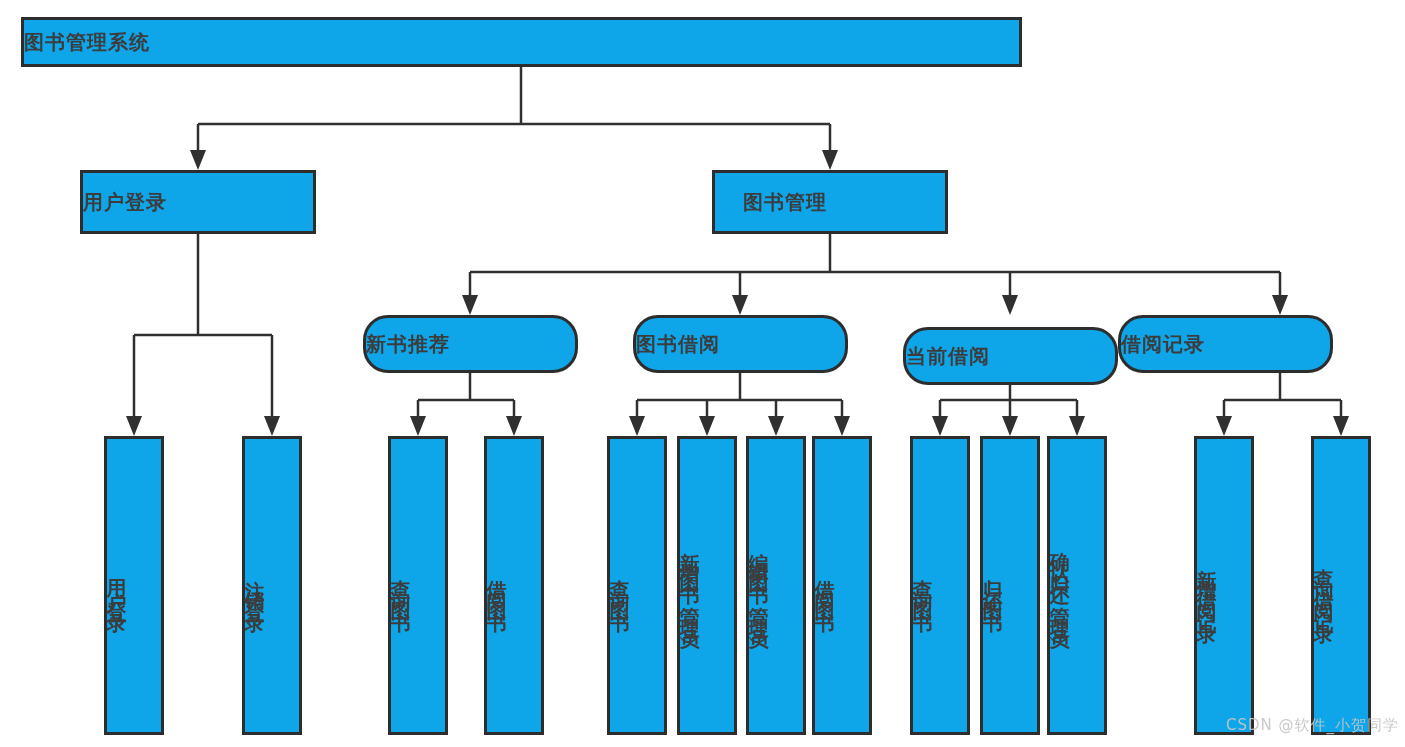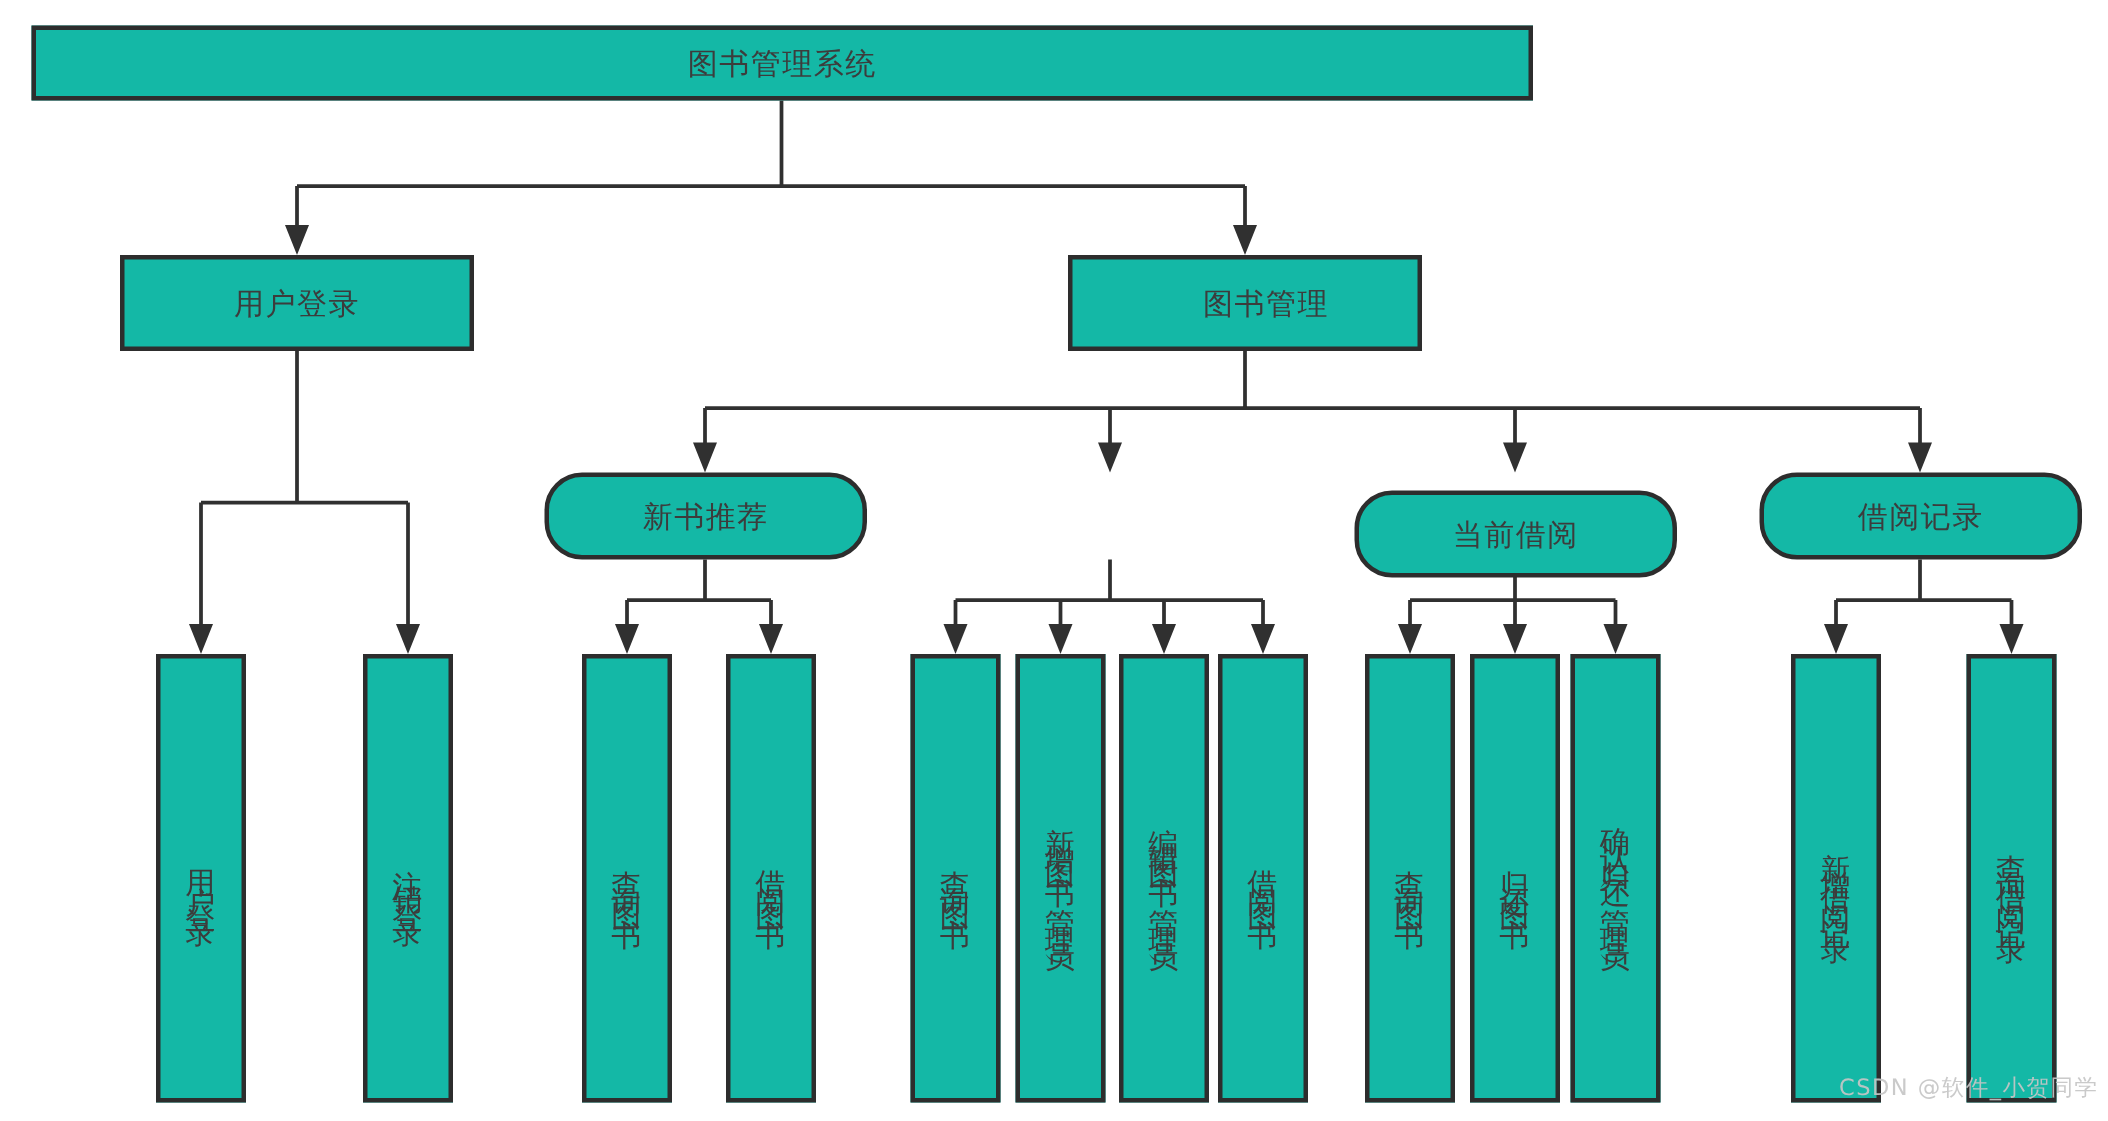--- a/index.html
+++ b/index.html
@@ -13,37 +13,37 @@
   }
   svg.connectors {
     position: absolute;
     left: 0; top: 0;
     width: 1405px; height: 747px;
     z-index: 1;
   }
   .node {
     position: absolute;
     box-sizing: border-box;
-    background: #14b8a6;
+    background: #0ea5e9;
     border: 3px solid #2d2d2d;
     display: flex;
     align-items: center;
-    justify-content: center;
     color: #3c3c3c;
     z-index: 2;
+    font-weight: bold;
   }
   .h-node { font-size: 20px; letter-spacing: 1px; }
   .root-node   { left: 21px;  top: 17px;  width: 1001px; height: 50px; }
   .l2-0 { left: 80px;  top: 170px; width: 236px; height: 64px; }
   .l2-1 { left: 712px; top: 170px; width: 236px; height: 64px; padding-left: 28px; }
   .l3 { top: 315px; width: 215px; height: 58px; border-radius: 25px; }
   .l3-0 { left: 363px; }
   .l3-1 { left: 633px; }
   .l3-2 { left: 903px; margin-top: 12px; }
-  .l3-3 { left: 1173px; }
+  .l3-3 { left: 1118px; }
   .leaf { top: 436px; width: 60px; height: 299px; }
   .leaf .vtext {
     writing-mode: vertical-rl;
     text-orientation: mixed;
     font-size: 20px;
     letter-spacing: 11px;
     line-height: 1;
     white-space: nowrap;
     max-height: 290px;
   }
@@ -125,20 +125,23 @@
   <div class="node h-node l2-0">
     <span>用户登录</span>
   </div>
   <div class="node h-node l2-1">
     <span>图书管理</span>
   </div>
 
   <div class="node h-node l3 l3-0">
     <span>新书推荐</span>
   </div>
+  <div class="node h-node l3 l3-1">
+    <span>图书借阅</span>
+  </div>
   <div class="node h-node l3 l3-2">
     <span>当前借阅</span>
   </div>
   <div class="node h-node l3 l3-3">
     <span>借阅记录</span>
   </div>
 
   <div class="node leaf lf-0">
     <span class="vtext">用户登录</span>
   </div>

